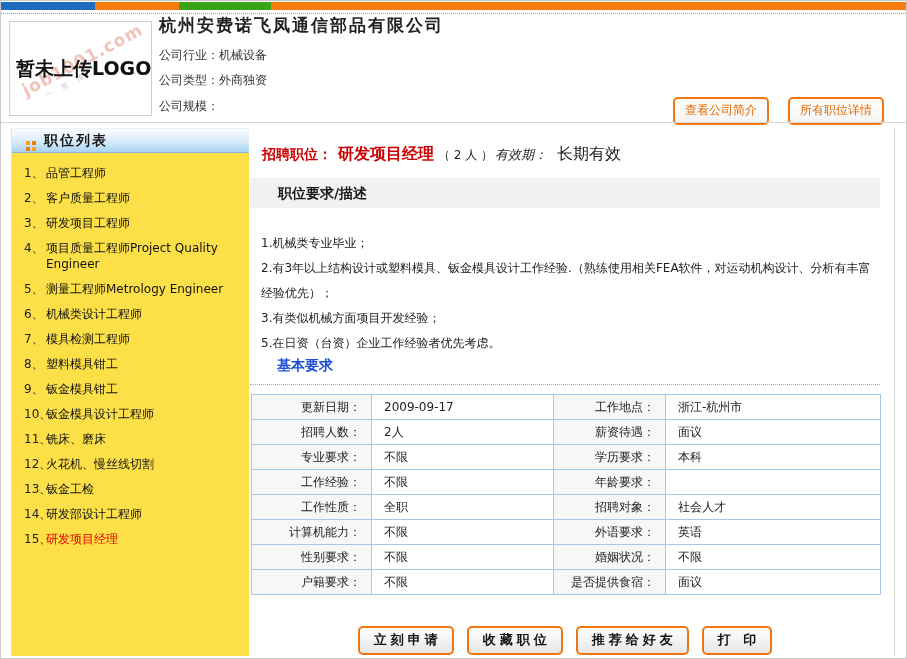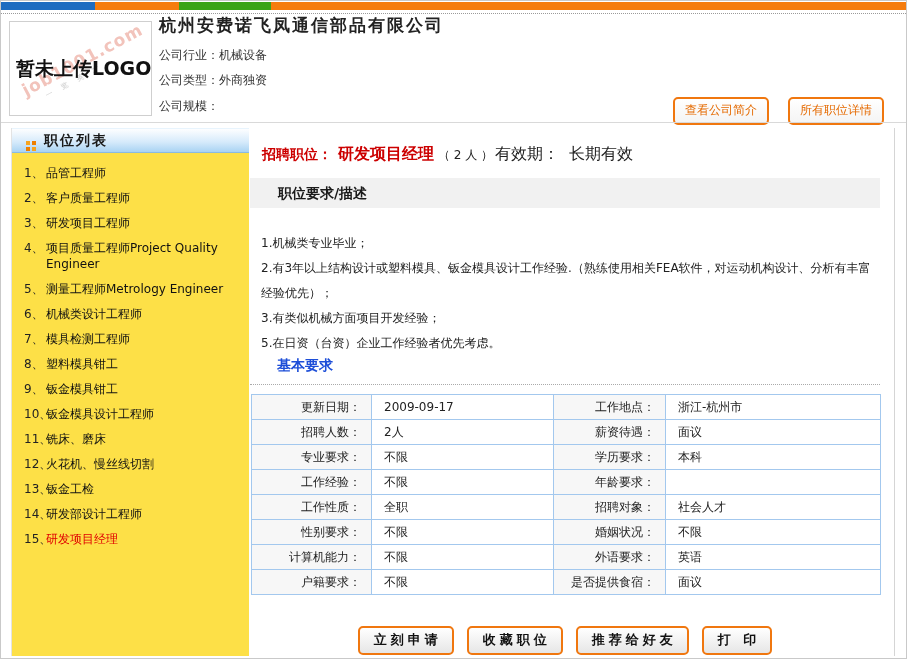--- a/index.html
+++ b/index.html
@@ -40,21 +40,21 @@
   .poslist li.active .lbl, .poslist li.active .num { color:#e00000; }
   .poslist li.active .num { color:#222; }
 
   
   .main { position:absolute; left:248px; top:127px; width:645px; bottom:0; background:#fff; }
   .main-rborder { position:absolute; left:893px; top:127px; bottom:2px; border-left:1px solid #d5d5d5; }
   .job-title-line { position:absolute; left:13px; top:16px; font-size:12px; color:#222; white-space:nowrap; }
   .jt-label { color:#cc0000; font-weight:bold; font-size:14px; }
   .jt-name  { color:#cc0000; font-weight:bold; font-size:16px; margin-left:6px; }
   .jt-count { margin-left:4px; font-size:12px; color:#222; }
-  .jt-valid-label { margin-left:2px; font-size:16px; color:#222; }
+  .jt-valid-label { margin-left:2px; font-size:13px; color:#222;font-style:italic; }
   .jt-valid { margin-left:10px; font-size:16px; color:#222; }
   .section-bar { position:absolute; left:1px; top:50px; width:630px; height:30px; background:#f1f1f1; line-height:30px; padding-left:28px; font-size:14px; font-weight:bold; color:#1a1a1a; }
   .desc { position:absolute; left:12px; top:103px; width:616px; font-size:12px; color:#222; line-height:25px; }
   .basic-title { position:absolute; left:1px; top:229px; width:630px; padding-left:27px; font-size:14px; font-weight:bold; color:#1d4ed8; padding-bottom:9px; border-bottom:1px dotted #aaaaaa; }
   .req-table { position:absolute; left:2px; top:266px; width:630px; border-collapse:collapse; }
   .req-table td { border:1px solid #a3c8ee; height:25px; font-size:12px; color:#222; }
   .req-table td.lbl { background:#f7f7f7; text-align:right; padding-right:10px; width:120px; }
   .req-table td.lbl2 { width:112px; }
   .req-table td.val { background:#fff; text-align:left; padding-left:12px; }
   .req-table td.val1 { width:182px; }
@@ -222,30 +222,30 @@
         <td class="lbl lbl2">年龄要求：</td>
         <td class="val"></td>
       </tr>
       <tr>
         <td class="lbl">工作性质：</td>
         <td class="val val1">全职</td>
         <td class="lbl lbl2">招聘对象：</td>
         <td class="val">社会人才</td>
       </tr>
       <tr>
+        <td class="lbl">计算机能力：</td>
+        <td class="val val1">不限</td>
+        <td class="lbl lbl2">外语要求：</td>
+        <td class="val">英语</td>
+      </tr>
+      <tr>
         <td class="lbl">性别要求：</td>
         <td class="val val1">不限</td>
         <td class="lbl lbl2">婚姻状况：</td>
         <td class="val">不限</td>
-      </tr>
-      <tr>
-        <td class="lbl">计算机能力：</td>
-        <td class="val val1">不限</td>
-        <td class="lbl lbl2">外语要求：</td>
-        <td class="val">英语</td>
       </tr>
       <tr>
         <td class="lbl">户籍要求：</td>
         <td class="val val1">不限</td>
         <td class="lbl lbl2">是否提供食宿：</td>
         <td class="val">面议</td>
       </tr>
     </tbody>
       </table>
 

